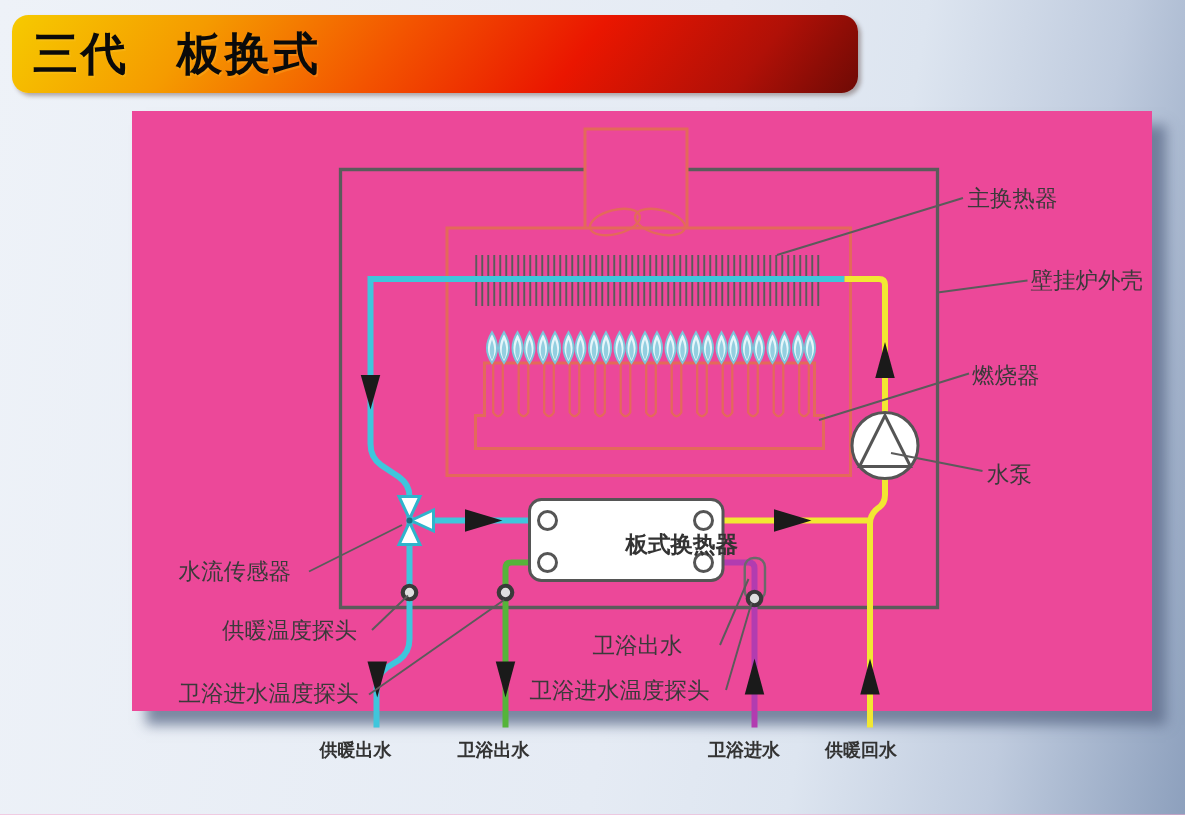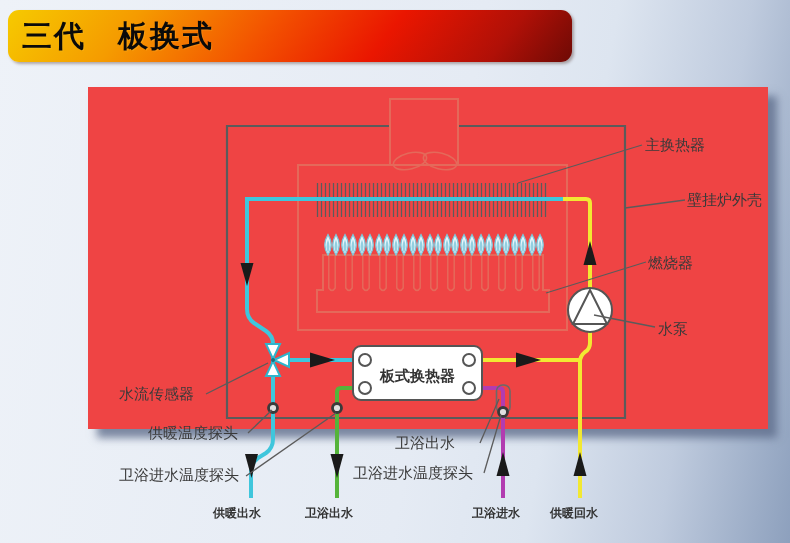--- a/index.html
+++ b/index.html
@@ -14,32 +14,32 @@
     display:flex;align-items:center;
     box-shadow:2px 2px 3px rgba(60,30,20,.35);
     border-radius:11px;
   }
   .title-bar .title-text{
     color:#0a0a0a;font-size:30px;font-weight:bold;letter-spacing:2px;
     padding-left:14px;white-space:nowrap;
     text-shadow:1px 1px 0 rgba(255,200,60,.25);
   }
   .panel{
-    position:absolute;left:88px;top:87px;width:680px;height:342px;
-    background:#ef4444;
+    position:absolute;left:88px;top:74px;width:680px;height:400px;
+    background:#ec4899;
     box-shadow:9px 9px 8px rgba(95,110,140,.8);
   }
   .panel svg{position:absolute;left:0;top:0;}
   .lbl{
     position:absolute;color:#3a3a3a;font-size:15px;line-height:19px;white-space:nowrap;
   }
   .lbl.big{font-size:12px;font-weight:bold;color:#333;}
   .hx-text{
     position:absolute;left:265px;top:280px;width:129px;text-align:center;
-    color:#333;font-size:15px;font-weight:bold;white-space:nowrap;
+    color:#333;font-size:15px;font-weight:bold;white-space:nowrap;padding-left:37px;
   }
 </style>
 </head>
 <body>
 
 <div class="title-bar">
   <span class="title-text">三代　板换式</span>
 </div>
 
 <div class="panel">

